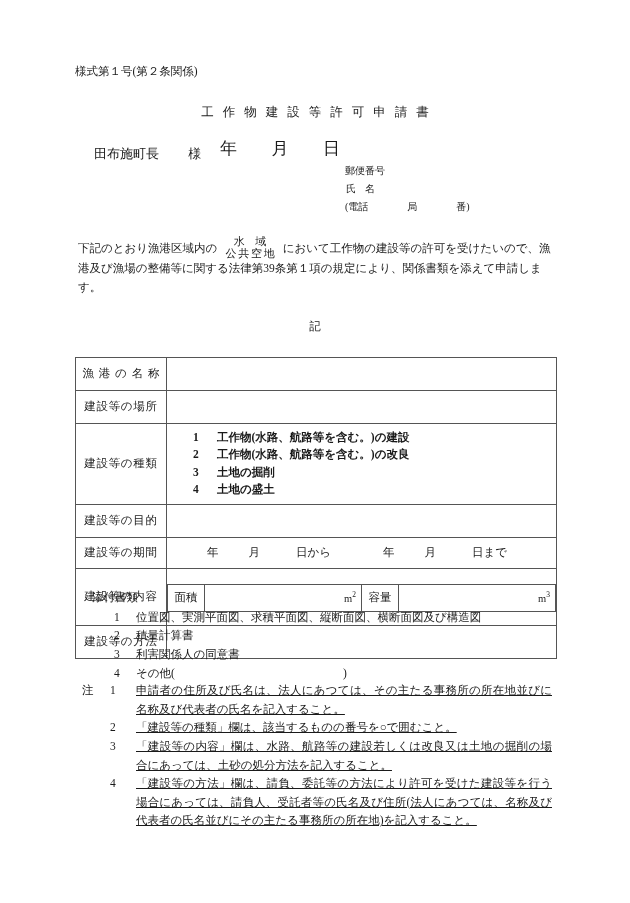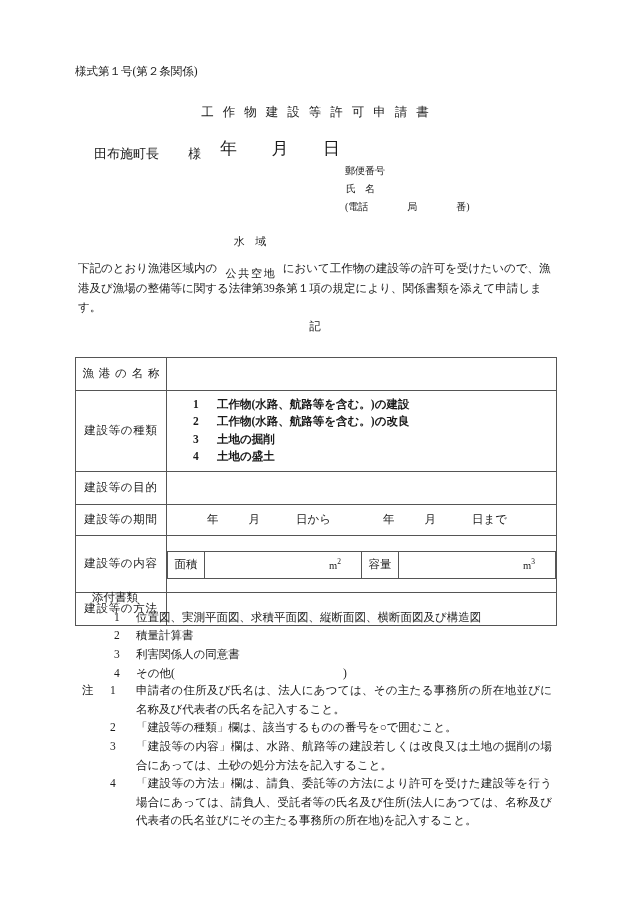--- a/index.html
+++ b/index.html
@@ -100,21 +100,20 @@
   }
   .stacked .top {
     display: block;
     letter-spacing: 0.95em;
     text-indent: 0.95em;
   }
   .stacked .bot {
     display: block;
     letter-spacing: 0.16em;
     text-indent: 0.16em;
-    margin-top: 20px;
   }
 
   #ki-mark {
     left: 0;
     right: 0;
     top: 318px;
     text-align: center;
     font-size: 11.5px;
   }
 
@@ -202,21 +201,21 @@
   .sub-label {
     width: 36px;
     text-align: center;
     white-space: nowrap;
   }
   .unit-cell {
     position: relative;
   }
   .unit {
     position: absolute;
-    right: 20px;
+    right: 5px;
     top: 50%;
     transform: translateY(-50%);
     font-size: 10.5px;
   }
   .unit sup {
     font-size: 7.5px;
     vertical-align: super;
   }
 
   
@@ -256,20 +255,21 @@
   }
   #notes .note-num {
     width: 26px;
     flex: none;
     text-align: left;
   }
   #notes .note-body {
     flex: 1;
     text-align: justify;
     text-justify: inter-character;
+    text-decoration: underline;
   }
 </style>
 </head>
 <body>
 
 <div class="page">
 
   <div class="abs" id="form-number">様式第１号(第２条関係)</div>
 
   <div class="abs" id="doc-title">工作物建設等許可申請書</div>
@@ -314,20 +314,26 @@
 
   <table id="main-table">
     <tbody>
       <tr class="r-name">
         <td class="label-cell">
           <span class="lbl-spread">漁港の名称</span>
         </td>
         <td class="value-cell"></td>
       </tr>
 
+      <tr class="r-place">
+        <td class="label-cell">
+          <span class="lbl-tight">建設等の場所</span>
+        </td>
+        <td class="value-cell"></td>
+      </tr>
 
       <tr>
         <td class="label-cell">
           <span class="lbl-tight">建設等の種類</span>
         </td>
         <td>
           <div class="kind-list">
             <div class="item">
               <span class="num">1</span><span>工作物(水路、航路等を含む。)の建設</span>
             </div>

